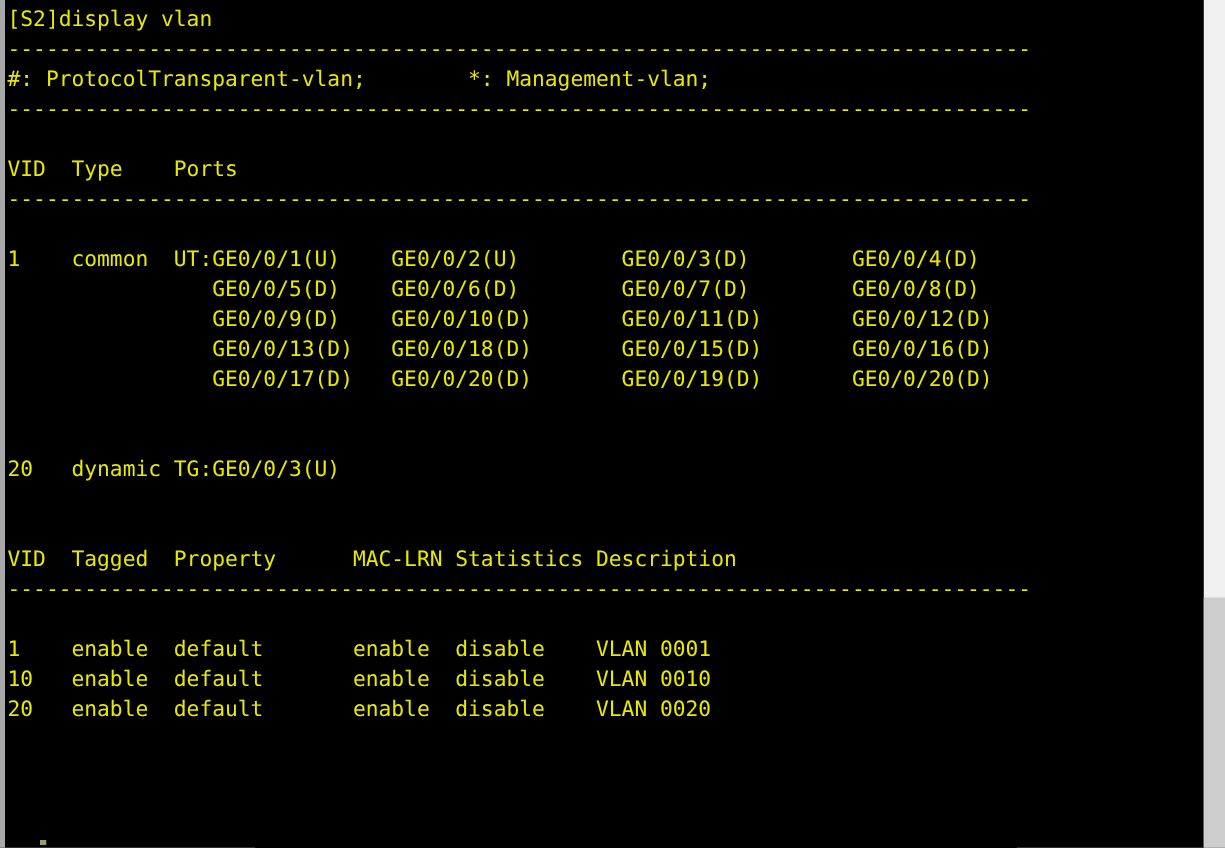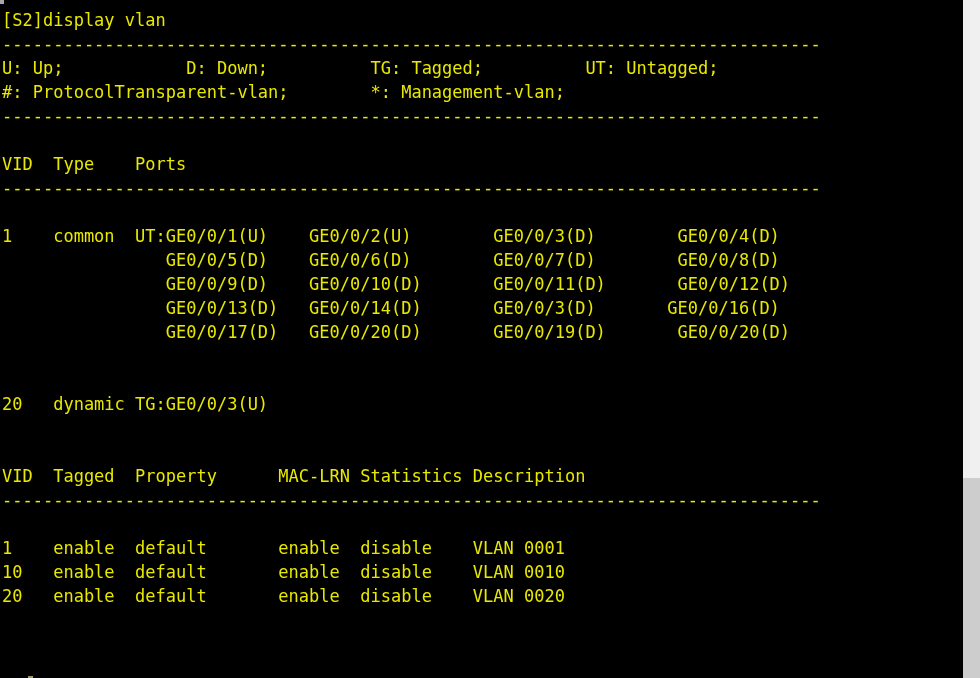--- a/index.html
+++ b/index.html
@@ -16,21 +16,21 @@
   }
 
   
   .terminal-window {
     position: relative;
     width: 980px;
     height: 678px;
     background: #000000;
     box-sizing: border-box;
     display: flex;
-    flex-direction: column;
+    flex-direction: row;
   }
 
   
   .left-gutter {
     width: 4px;
     height: 678px;
     background: #a8a8a8;
     flex: 0 0 4px;
   }
 
@@ -96,35 +96,34 @@
 
   <div class="left-gutter"></div>
 
   <div class="console">
     <div class="console-inner">
 
       <div class="line clipped">&nbsp;</div>
 
       <div class="line">[S2]display vlan</div>
       <div class="line">--------------------------------------------------------------------------------</div>
-      <div class="line">U: Up;            D: Down;          TG: Tagged;          UT: Untagged;</div>
       <div class="line">#: ProtocolTransparent-vlan;        *: Management-vlan;</div>
       <div class="line">--------------------------------------------------------------------------------</div>
 
       <div class="line blank">&nbsp;</div>
 
       <div class="line">VID  Type    Ports</div>
       <div class="line">--------------------------------------------------------------------------------</div>
 
       <div class="line blank">&nbsp;</div>
 
       <div class="line">1    common  UT:GE0/0/1(U)    GE0/0/2(U)        GE0/0/3(D)        GE0/0/4(D)</div>
       <div class="line">                GE0/0/5(D)    GE0/0/6(D)        GE0/0/7(D)        GE0/0/8(D)</div>
       <div class="line">                GE0/0/9(D)    GE0/0/10(D)       GE0/0/11(D)       GE0/0/12(D)</div>
-      <div class="line">                GE0/0/13(D)   GE0/0/14(D)       GE0/0/3(D)       GE0/0/16(D)</div>
+      <div class="line">                GE0/0/13(D)   GE0/0/18(D)       GE0/0/15(D)       GE0/0/16(D)</div>
       <div class="line">                GE0/0/17(D)   GE0/0/20(D)       GE0/0/19(D)       GE0/0/20(D)</div>
 
       <div class="line blank">&nbsp;</div>
 
 
       <div class="line blank">&nbsp;</div>
 
       <div class="line">20   dynamic TG:GE0/0/3(U)</div>
 
       <div class="line blank">&nbsp;</div>

